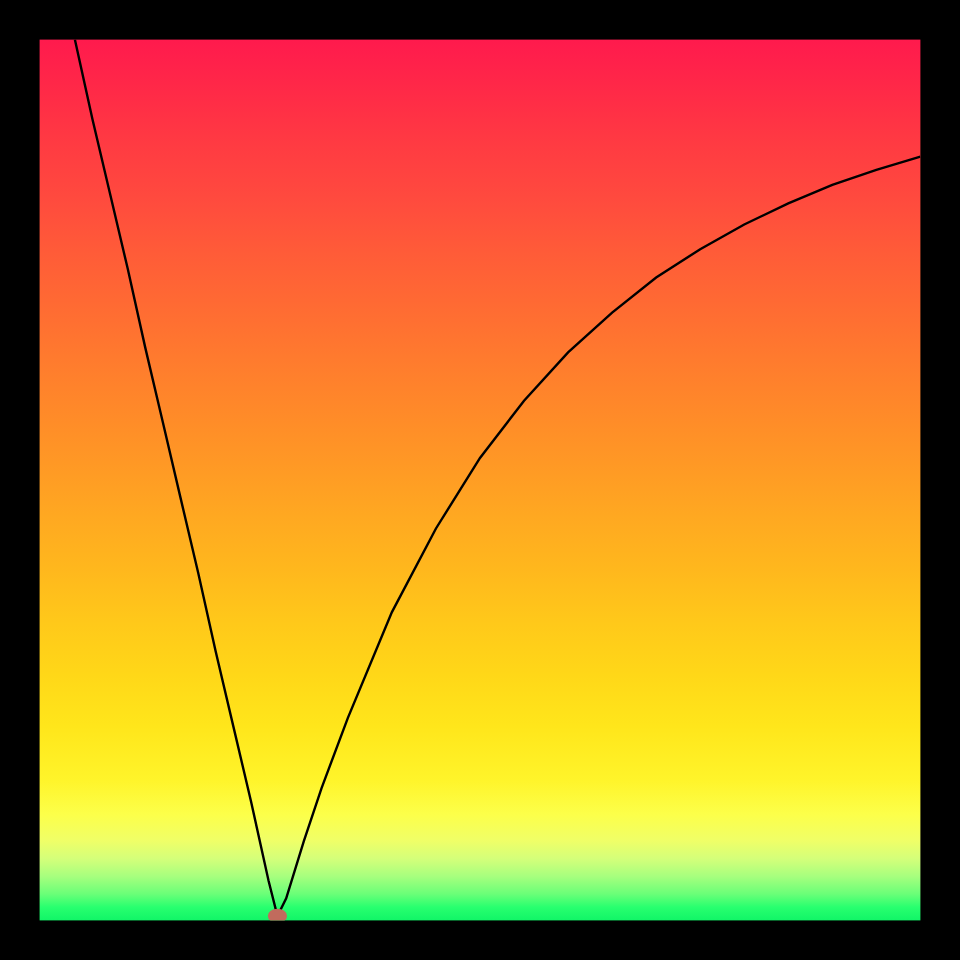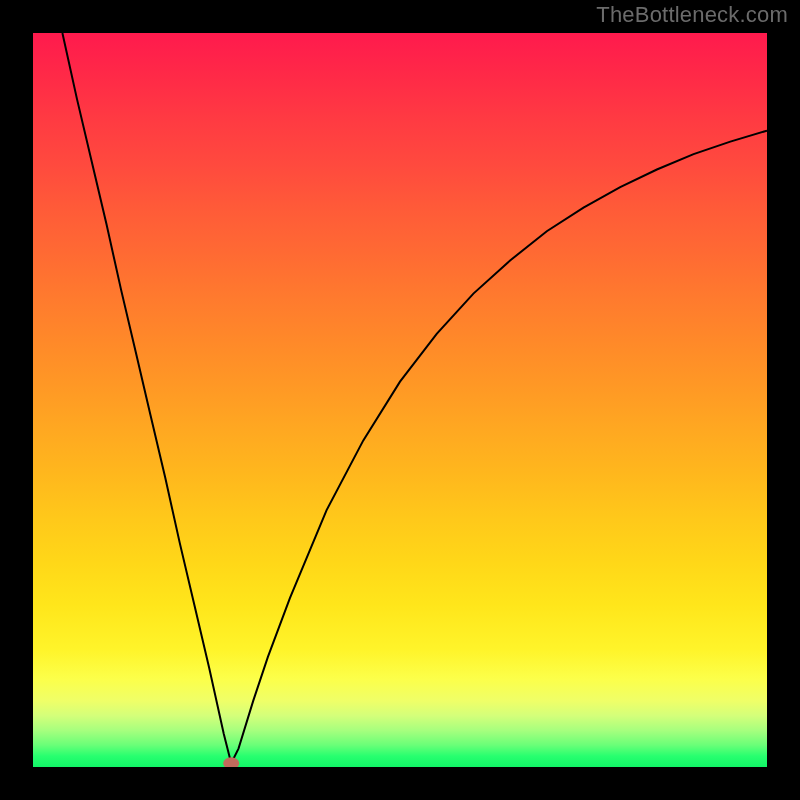--- a/index.html
+++ b/index.html
@@ -69,21 +69,20 @@
     font-size: 22px;
     font-weight: 400;
     color: #6b6b6b;
     letter-spacing: 0.2px;
   }
 </style>
 </head>
 <body>
 
 <div class="outer">
-  <div class="attribution">TheBottleneck.com</div>
 
   <div class="plot">
     <svg viewBox="0 0 734 734" preserveAspectRatio="none">
       <path class="curve" d="M29.4 0.0 L44.0 66.1 L58.7 128.5 L73.4 190.8 L88.1 256.9 L102.8 319.3 L117.4 381.7 L132.1 444.1 L146.8 510.1 L161.5 572.5 L176.2 634.9 L190.8 701.0 L198.2 730.3 L205.5 715.6 L220.2 667.9 L234.9 623.9 L256.9 565.2 L293.6 477.1 L330.3 407.4 L367.0 348.6 L403.7 300.9 L440.4 260.6 L477.1 227.5 L513.8 198.2 L550.5 174.7 L587.2 154.1 L623.9 136.5 L660.6 121.1 L697.3 108.6 L734.0 97.6"></path>
       <ellipse class="marker" cx="198.2" cy="730.3" rx="8" ry="6"></ellipse>
     </svg>
   </div>
 </div>
 
 </body></html>

